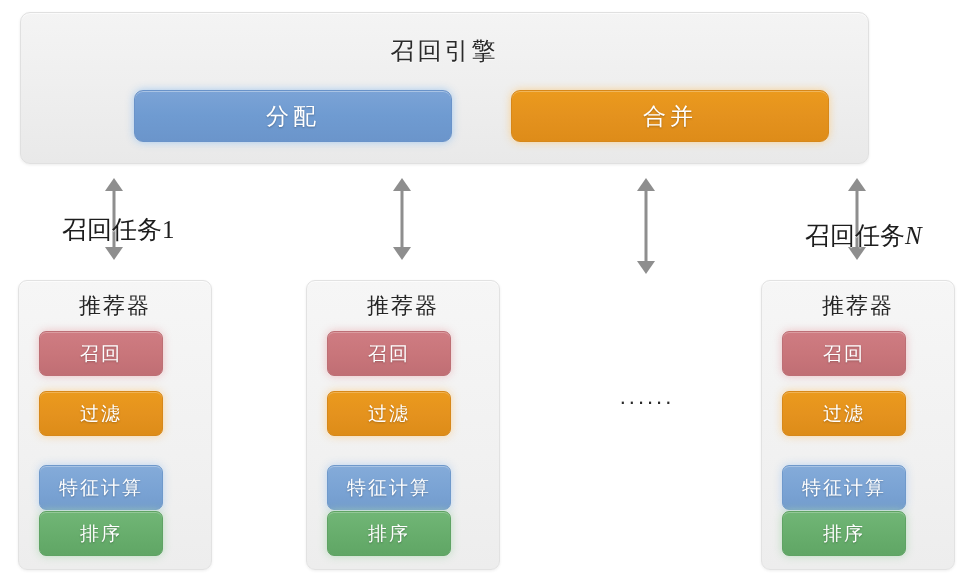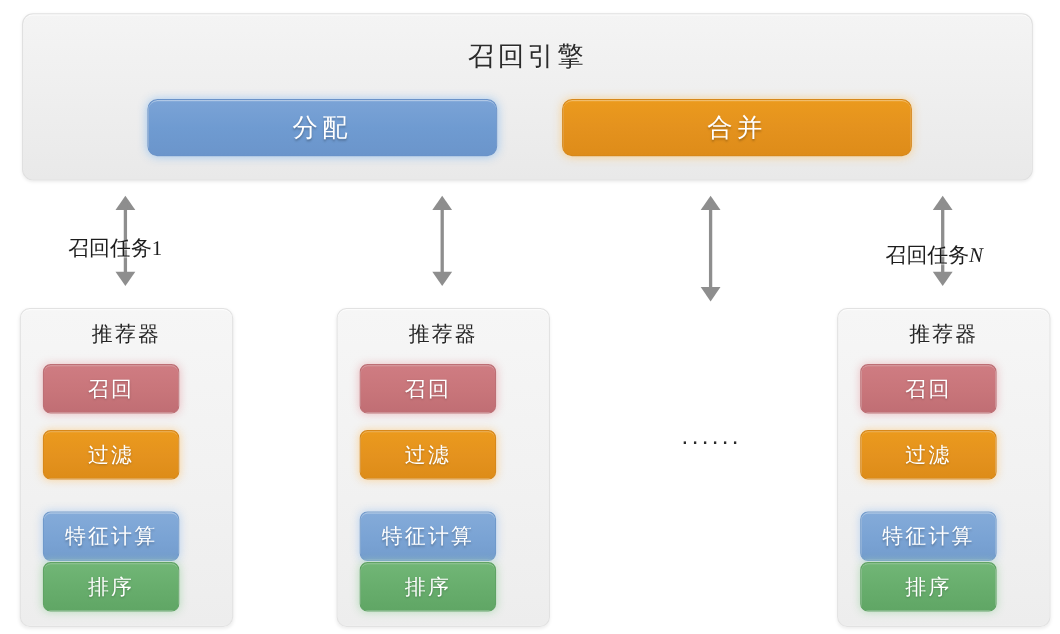--- a/index.html
+++ b/index.html
@@ -6,21 +6,21 @@
   body{
     width:964px;height:576px;
     background:#ffffff;
     font-family:"Liberation Serif","DejaVu Serif",serif;
     overflow:hidden;position:relative;
   }
   .stage{position:absolute;inset:0;}
 
   
   .engine-panel{
-    position:absolute;left:20px;top:12px;width:919px;height:152px;
+    position:absolute;left:20px;top:12px;width:849px;height:152px;
     background:linear-gradient(180deg,#f4f4f4 0%,#eeeeee 55%,#e9e9e9 100%);
     border:1px solid #e0e0e0;border-radius:10px;
     box-shadow:0 1px 3px rgba(0,0,0,.08), inset 0 1px 0 #fbfbfb;
     box-sizing:border-box;
   }
   .engine-title{
     position:absolute;left:0;right:0;top:22px;text-align:center;
     font-size:24px;color:#2b2b2b;letter-spacing:3px;
     text-shadow:0 1px 1px rgba(255,255,255,.9);
   }
@@ -51,21 +51,21 @@
     width:3px;background:#8e8e8e;
   }
   .arrow .head{
     position:absolute;left:50%;transform:translateX(-50%);
     width:0;height:0;border-left:9px solid transparent;border-right:9px solid transparent;
   }
   .arrow .head.up{top:0;border-bottom:13px solid #8e8e8e;}
   .arrow .head.down{bottom:0;border-top:13px solid #8e8e8e;}
 
   .task-label{
-    position:absolute;font-size:19px;color:#1d1d1d;white-space:nowrap;
+    position:absolute;font-size:25px;color:#1d1d1d;white-space:nowrap;
     text-shadow:0 1px 1px rgba(255,255,255,.8);
   }
   .task-label .idx{font-style:normal;}
   .task-label .idx.ital{font-style:italic;}
 
   
   .ellipsis{
     position:absolute;left:612px;top:384px;width:70px;
     font-size:22px;letter-spacing:3px;color:#2a2a2a;text-align:center;
     font-family:"Liberation Sans","DejaVu Sans",sans-serif;
@@ -74,21 +74,21 @@
   
   .rec-card{
     position:absolute;top:280px;width:194px;height:290px;
     background:linear-gradient(180deg,#f6f6f6 0%,#f1f1f1 60%,#ededed 100%);
     border:1px solid #e2e2e2;border-radius:9px;
     box-shadow:0 1px 3px rgba(0,0,0,.07), inset 0 1px 0 #fcfcfc;
     box-sizing:border-box;
   }
   .rec-title{
     position:absolute;left:0;right:0;top:10px;text-align:center;
-    font-size:19px;color:#262626;letter-spacing:2px;
+    font-size:22px;color:#262626;letter-spacing:2px;
     text-shadow:0 1px 1px rgba(255,255,255,.9);
   }
   .stage-block{
     position:absolute;left:20px;width:124px;height:45px;border-radius:7px;
     display:flex;align-items:center;justify-content:center;
     font-size:19px;letter-spacing:2px;color:#ffffff;
     text-shadow:0 1px 2px rgba(0,0,0,.25);
     box-sizing:border-box;
   }
   .sb-0{top:50px;

